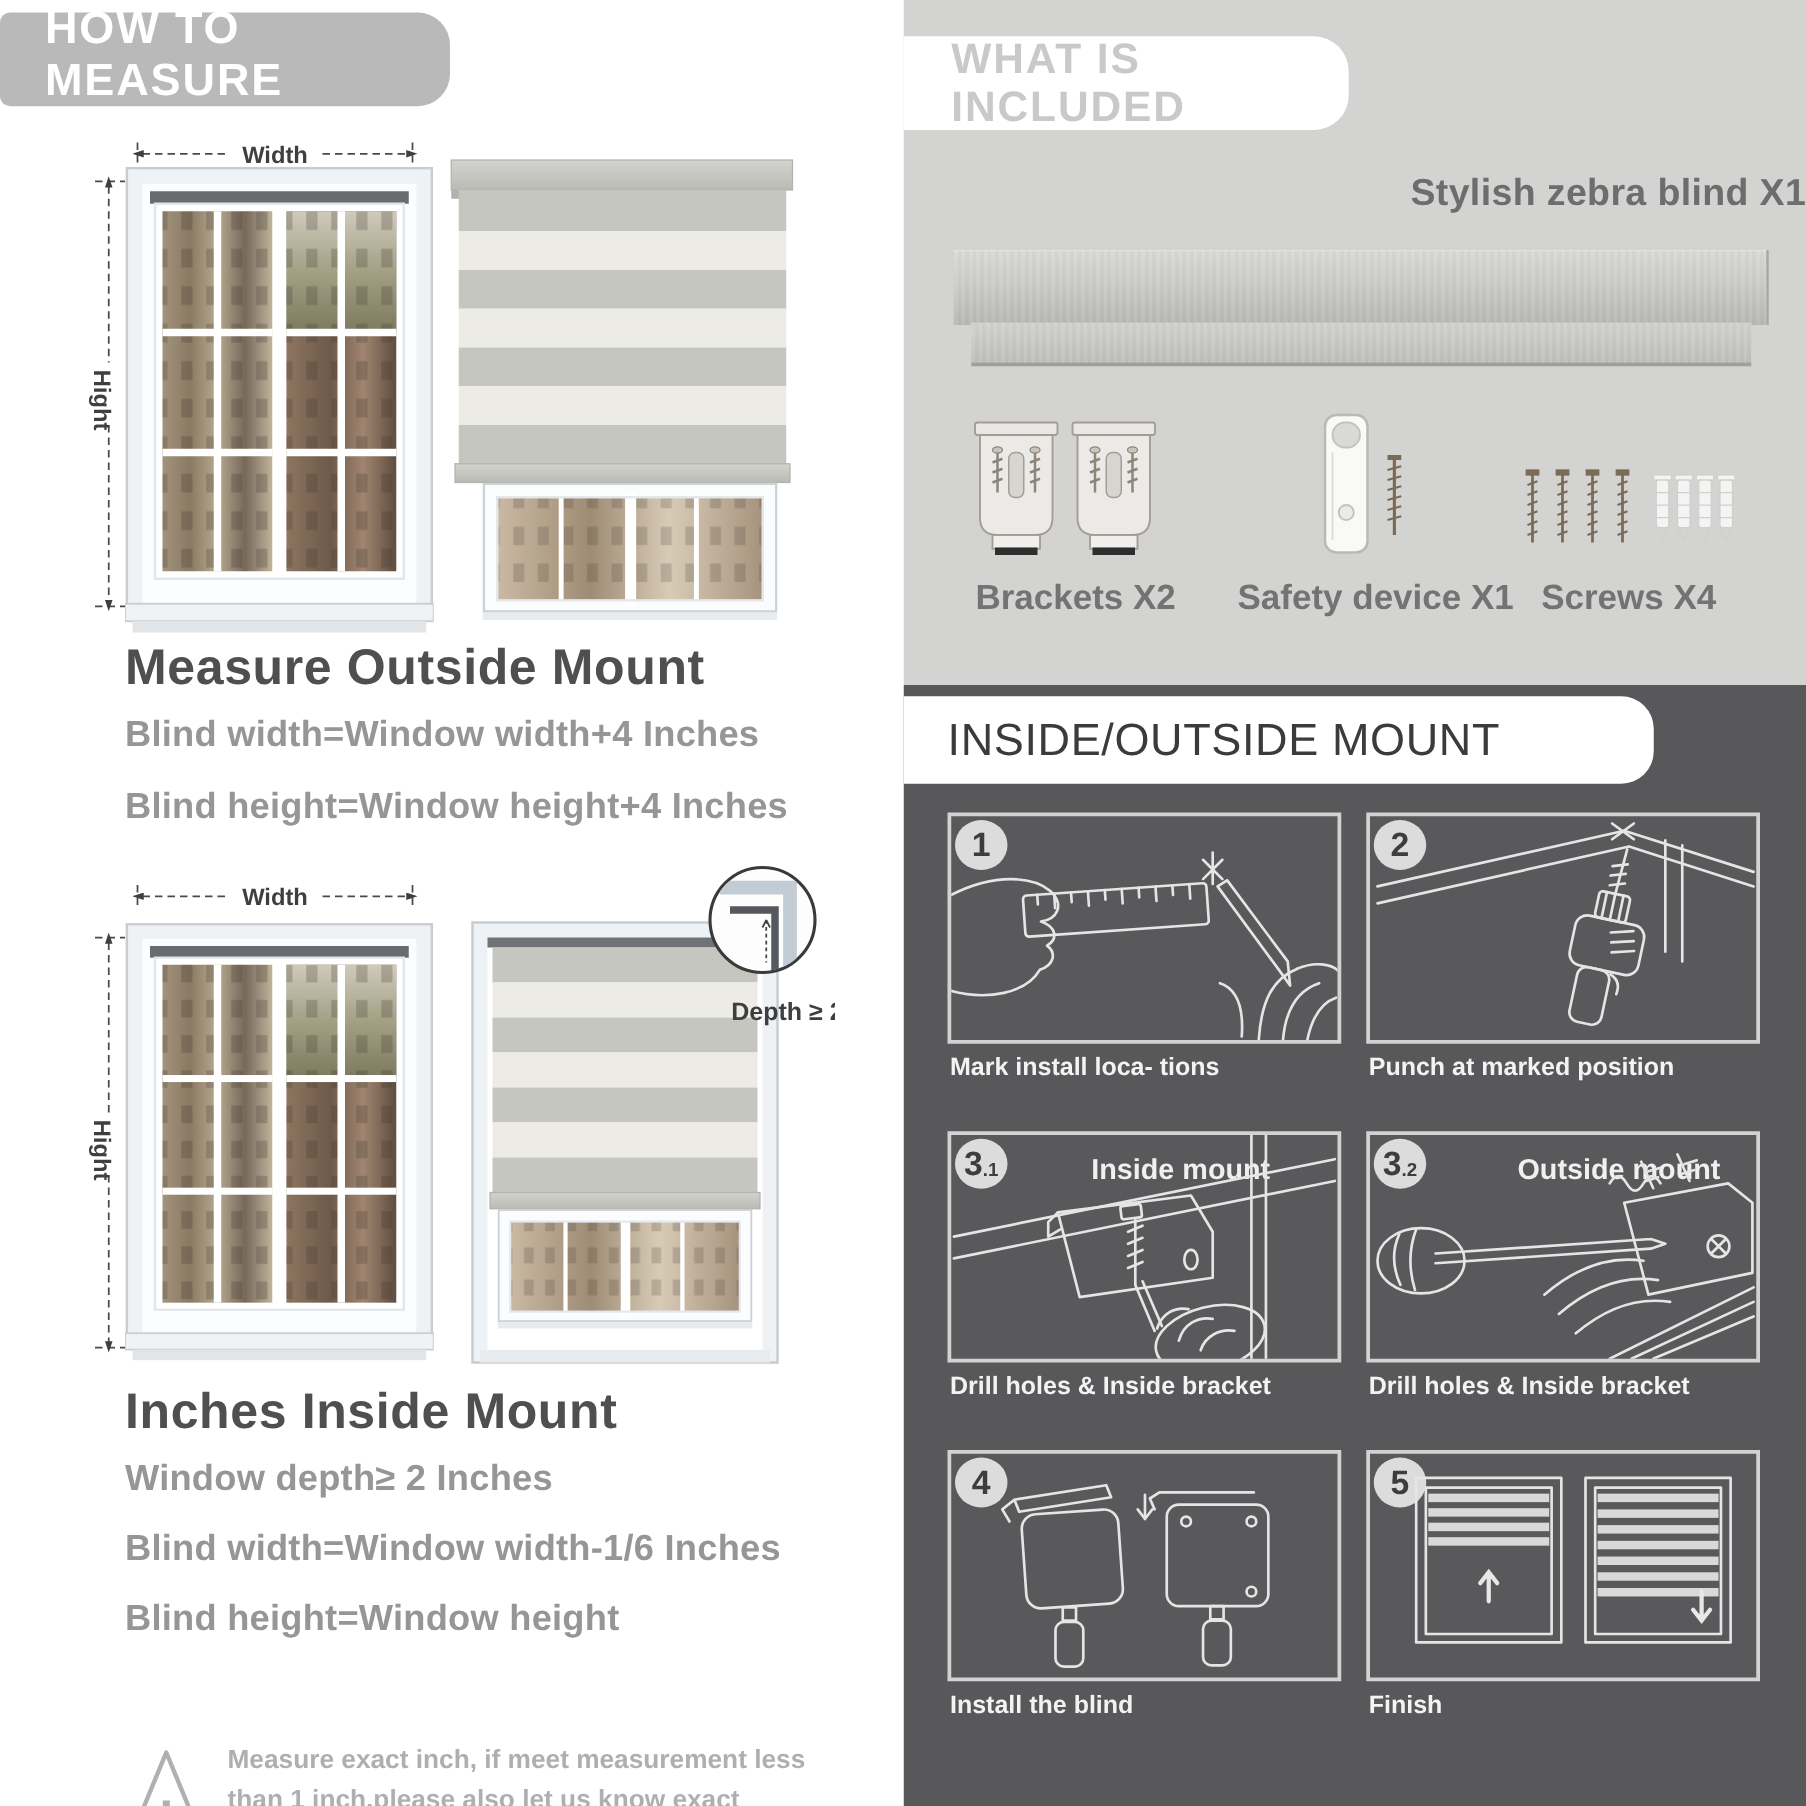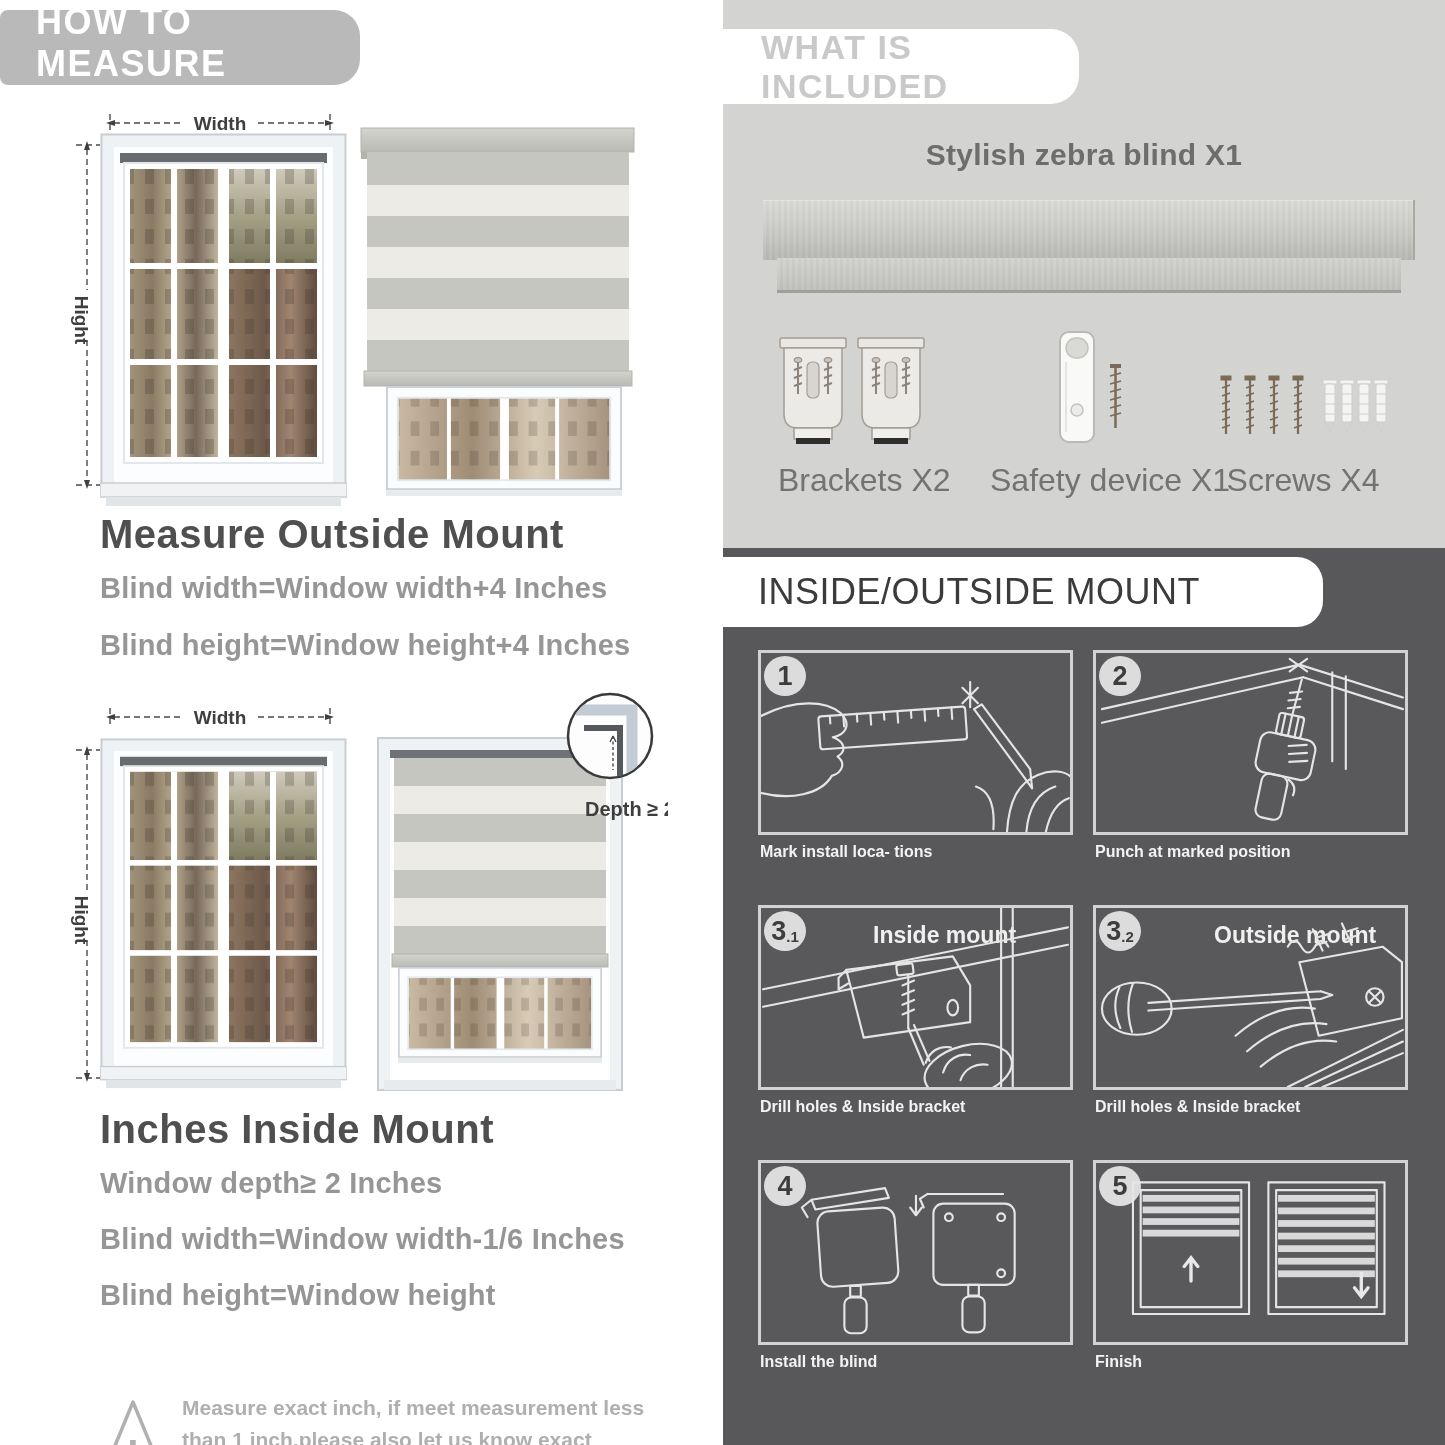--- a/index.html
+++ b/index.html
@@ -11,42 +11,42 @@
     border-radius:8px 26px 26px 8px;display:flex;align-items:flex-end;
     color:#ffffff;font-size:36px;font-weight:bold;letter-spacing:1.5px;padding-left:36px;box-sizing:border-box;}
   .h-dark{color:#4f4f4f;font-size:40px;font-weight:bold;letter-spacing:.5px;white-space:nowrap;}
   .l-gray{color:#969696;font-size:29px;font-weight:bold;letter-spacing:.2px;white-space:nowrap;}
   .warn-text{color:#afafaf;font-size:21px;font-weight:bold;line-height:1.5;width:470px;}
   
   .panel-light{left:723px;top:0;width:722px;height:548px;background:#d3d3d2;}
   .banner-right{left:723px;top:13px;width:356px;height:75px;background:#ffffff;
     border-radius:0 28px 28px 0;display:flex;align-items:center;
     color:#c9c9c9;font-size:34px;font-weight:bold;letter-spacing:1.5px;padding-left:38px;box-sizing:border-box;margin-top:16px;}
-  .product-title{left:723px;top:138px;width:722px;text-align:center;color:#6d6d6d;
+  .product-title{left:723px;top:138px;width:722px;text-align:right;color:#6d6d6d;
     font-size:30px;font-weight:bold;letter-spacing:.3px;}
   .headrail{left:763px;top:200px;width:650px;height:60px;
     background:linear-gradient(180deg,#d9d9d5 0%,#cccdc8 45%,#b7b8b3 100%);
     border-right:2px solid #a9a9a4;box-shadow:inset 0 1px 0 #e4e4e0;}
   .headrail-tex,.valance-tex{position:absolute;inset:0;
     background:repeating-linear-gradient(90deg,rgba(255,255,255,.05) 0 3px,rgba(0,0,0,.02) 3px 6px);}
   .valance{left:777px;top:258px;width:624px;height:32px;
     background:linear-gradient(180deg,#d2d2ce,#bfc0bb);border-bottom:3px solid #a0a09b;}
-  .item-label{top:462px;color:#737373;font-size:32px;font-weight:normal;text-align:center;white-space:nowrap;}
+  .item-label{top:462px;color:#737373;font-size:28px;font-weight:bold;text-align:center;white-space:nowrap;}
   
   .panel-dark{left:723px;top:548px;width:722px;height:897px;background:#58585a;}
   .banner-mount{left:723px;top:557px;width:600px;height:70px;background:#ffffff;
     border-radius:0 26px 26px 0;display:flex;align-items:center;
     color:#3b3b3b;font-size:36px;font-weight:normal;letter-spacing:.5px;padding-left:35px;box-sizing:border-box;}
   .step-box{width:315px;height:185px;border:3px solid #d2d2d2;box-sizing:border-box;background:#59595b;}
   .badge{position:absolute;left:3px;top:3px;min-width:42px;height:40px;border-radius:50%;
     background:#dcdcdc;color:#3d3d3d;font-weight:bold;font-size:27px;
     display:flex;align-items:center;justify-content:center;padding:0 4px;box-sizing:border-box;}
   .badge .sub{font-size:15px;margin-top:10px;}
   .step-title{position:absolute;top:14px;color:#f0f0f0;font-size:23px;font-weight:bold;white-space:nowrap;}
-  .caption{color:#f3f3f3;font-size:16px;font-weight:bold;white-space:nowrap;}
+  .caption{color:#f3f3f3;font-size:20px;font-weight:bold;white-space:nowrap;}
   .art{stroke:#e5e5e5;stroke-width:2.2;fill:none;stroke-linecap:round;stroke-linejoin:round;}
   .meas{stroke:#4a4a4a;stroke-width:1.4;fill:none;stroke-dasharray:6 4;}
   .svgtxt{font-family:"Liberation Sans",sans-serif;font-size:19px;font-weight:bold;fill:#3f3f3f;}
   .svgtxt-sm{font-family:"Liberation Sans",sans-serif;font-size:20px;font-weight:bold;fill:#3e3e3e;}
 </style>
 </head>
 <body>
 
 <div id="canvas">
 

